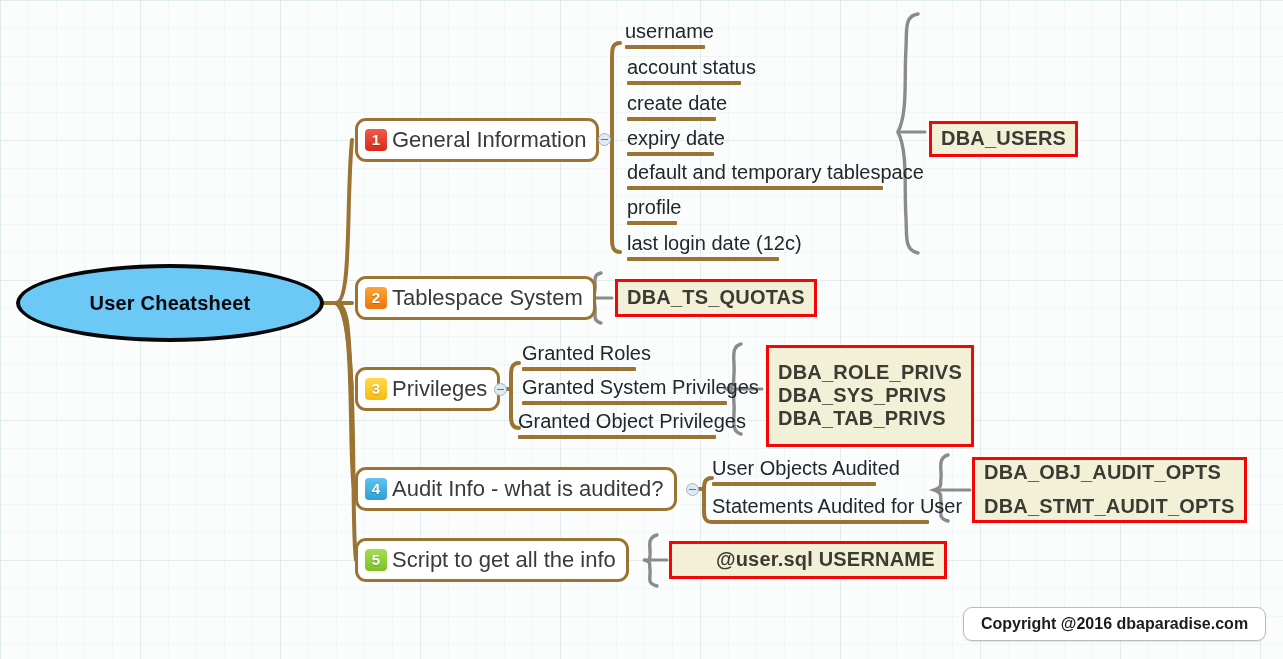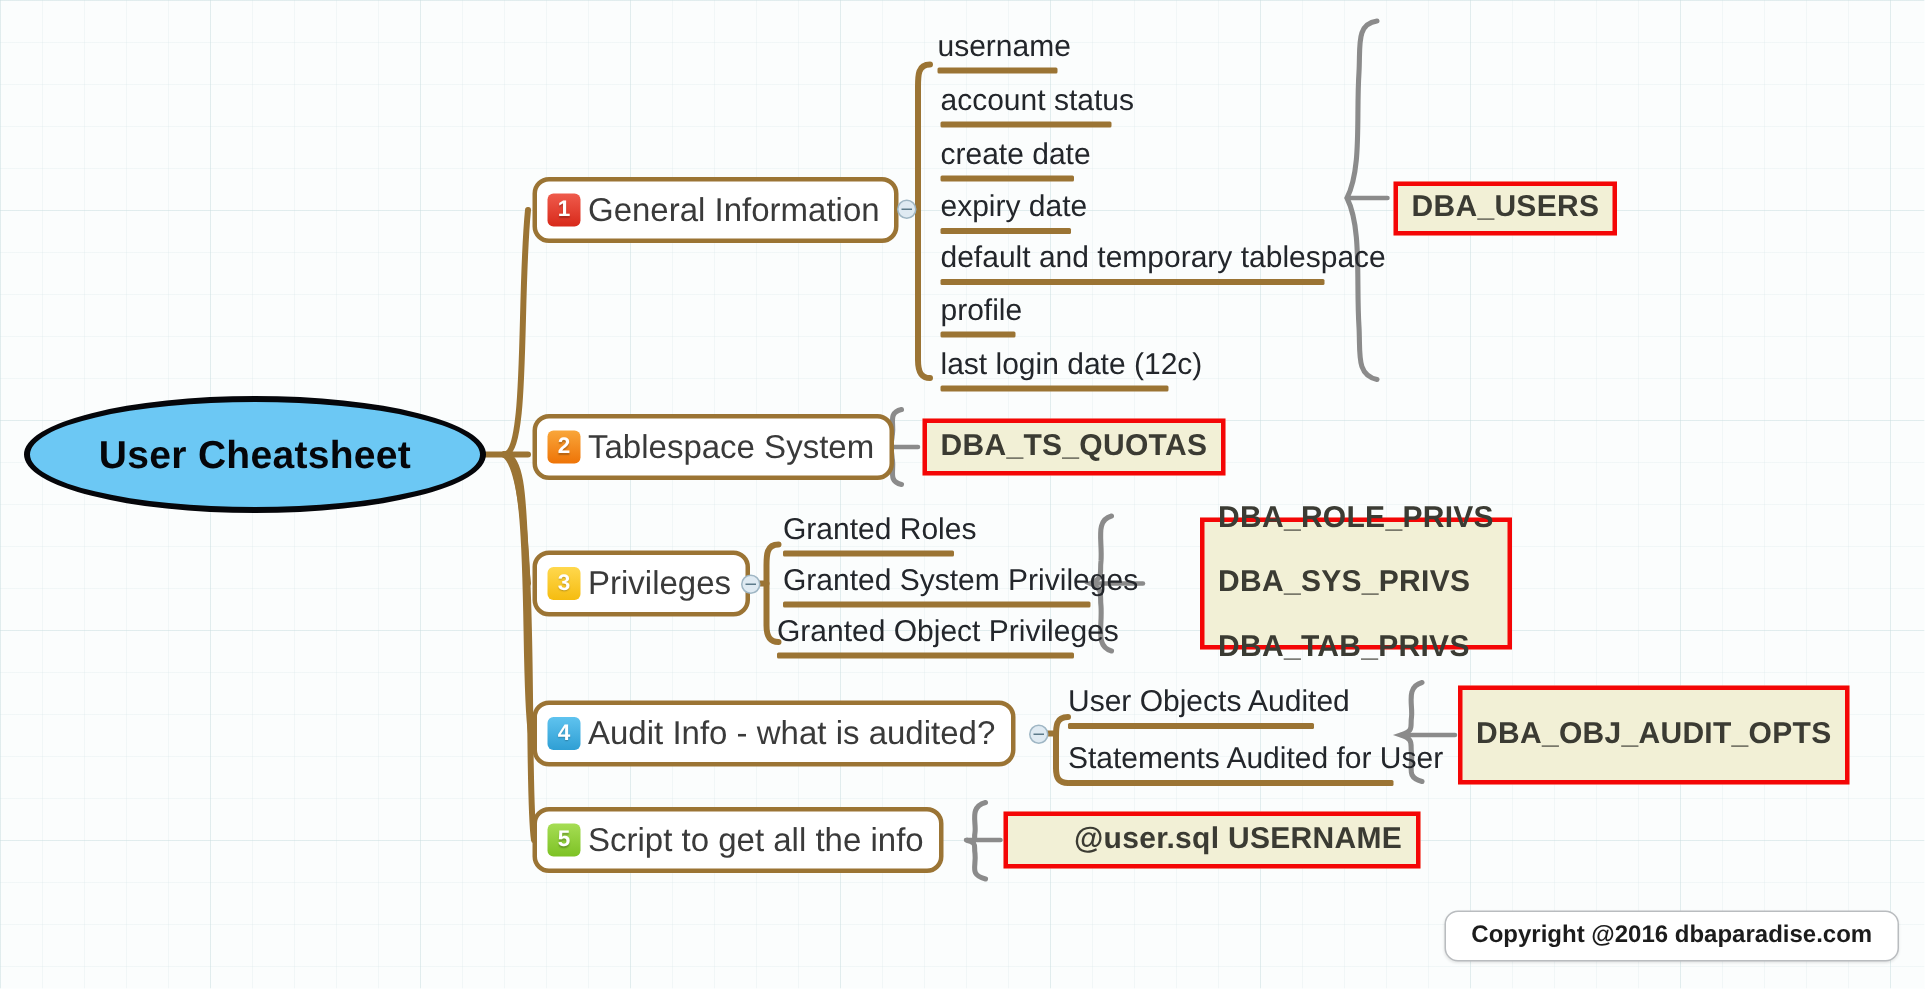--- a/index.html
+++ b/index.html
@@ -28,21 +28,21 @@
   .root-node {
     position: absolute;
     left: 16px; top: 264px;
     width: 308px; height: 78px;
     border-radius: 50%;
     background: #6cc8f4;
     border: 4px solid #05060a;
     display: flex; align-items: center; justify-content: center;
   }
   .root-label {
-    font-size: 26px;
+    font-size: 20px;
     font-weight: bold;
     color: #05060a;
     letter-spacing: 0.2px;
     white-space: nowrap;
   }
 
   
   .branch {
     position: absolute;
     display: flex;
@@ -276,21 +276,21 @@
   </div>
   <div class="leaf" style="left:522px; top:377px;">
     <span class="leaf-text">Granted System Privileges</span>
     <span class="leaf-rule" style="width: 205px;"></span>
   </div>
   <div class="leaf" style="left:518px; top:411px;">
     <span class="leaf-text">Granted Object Privileges</span>
     <span class="leaf-rule" style="width: 198px;"></span>
   </div>
 
-  <div class="ref-box" style="left:800px; top:345px; height:88px;gap:20px;">
+  <div class="ref-box" style="left:766px; top:345px; height:102px;">
     <span class="ref-line">DBA_ROLE_PRIVS</span>
     <span class="ref-line">DBA_SYS_PRIVS</span>
     <span class="ref-line">DBA_TAB_PRIVS</span>
   </div>
 
   <div class="branch" style="left:355px; top:467px;">
     <span class="badge b4">4</span>
     <span class="branch-label">Audit Info - what is audited?</span>
   </div>
   <div class="toggle" style="left:686px; top:483px;"></div>
@@ -299,20 +299,21 @@
     <span class="leaf-text">User Objects Audited</span>
     <span class="leaf-rule" style="width: 164px;"></span>
   </div>
   <div class="leaf" style="left:712px; top:496px;">
     <span class="leaf-text">Statements Audited for User</span>
     <span class="leaf-rule" style="width: 217px;"></span>
   </div>
 
   <div class="ref-box" style="left:972px; top:457px; height:66px;gap:10px;">
     <span class="ref-line">DBA_OBJ_AUDIT_OPTS</span>
+    <span class="ref-line">DBA_STMT_AUDIT_OPTS</span>
   </div>
 
   <div class="branch" style="left:355px; top:538px;">
     <span class="badge b5">5</span>
     <span class="branch-label">Script to get all the info</span>
   </div>
 
   <div class="ref-box" style="left:669px; top:541px; height:38px;padding-left:44px;">
     <span class="ref-line">@user.sql USERNAME</span>
   </div>

